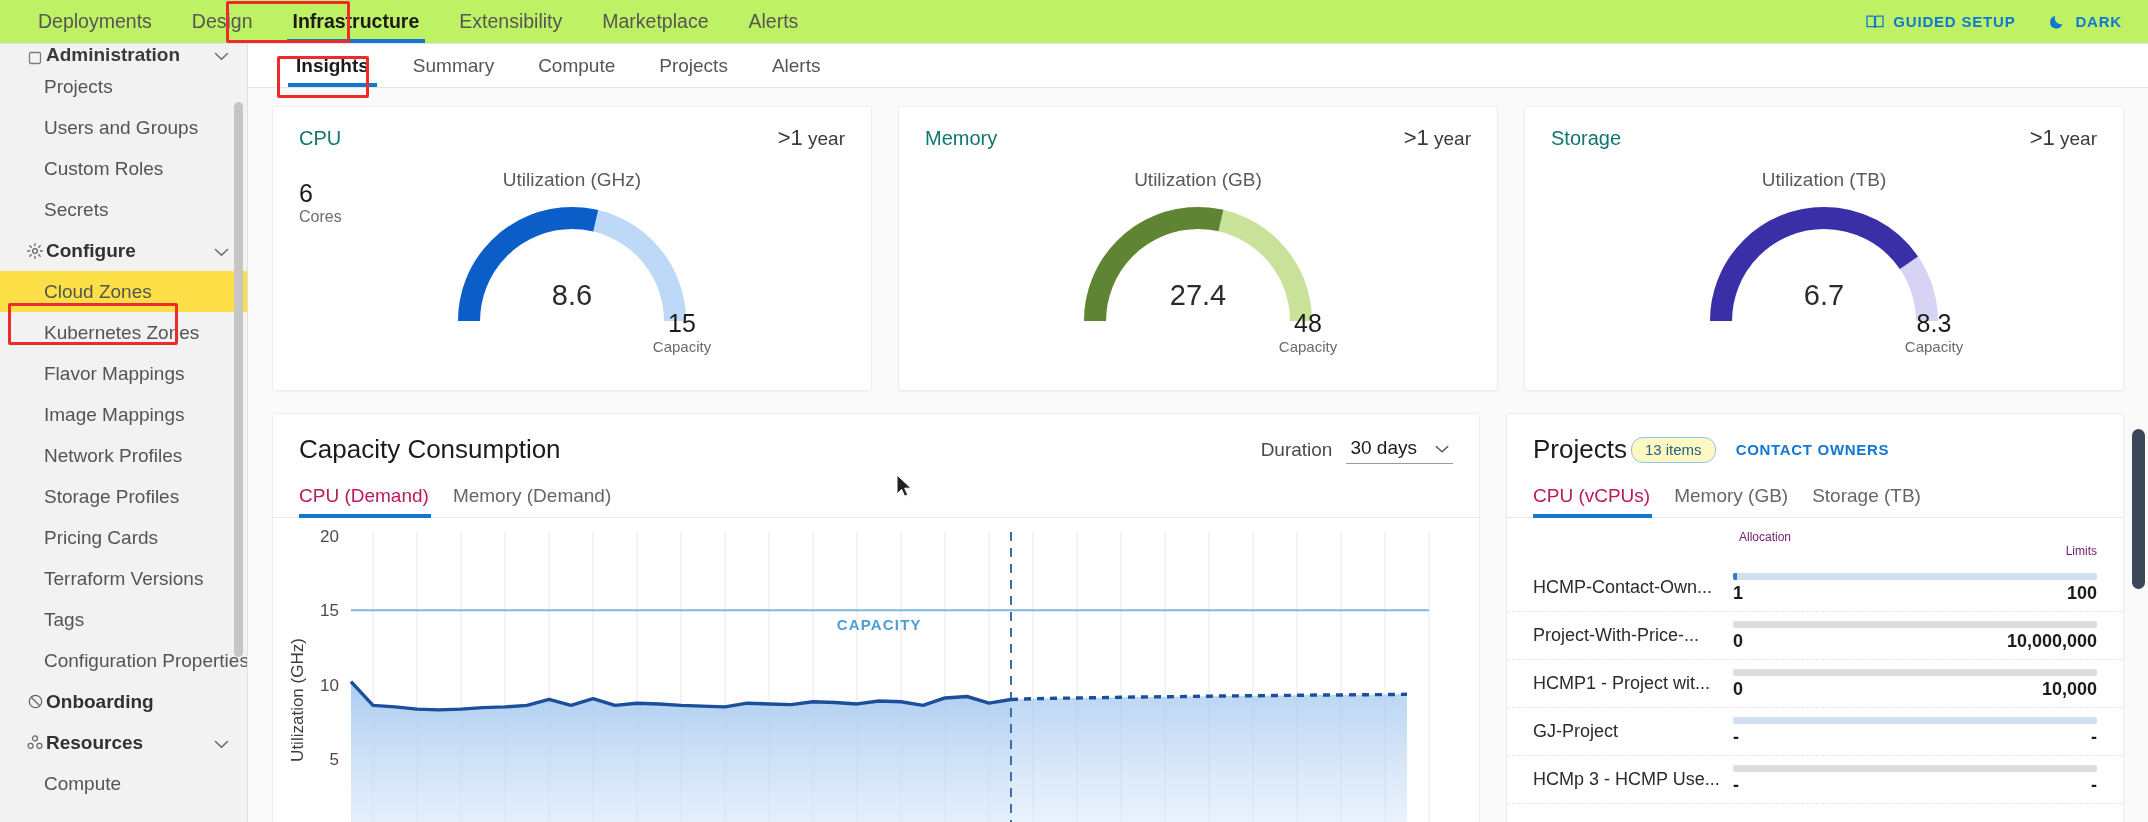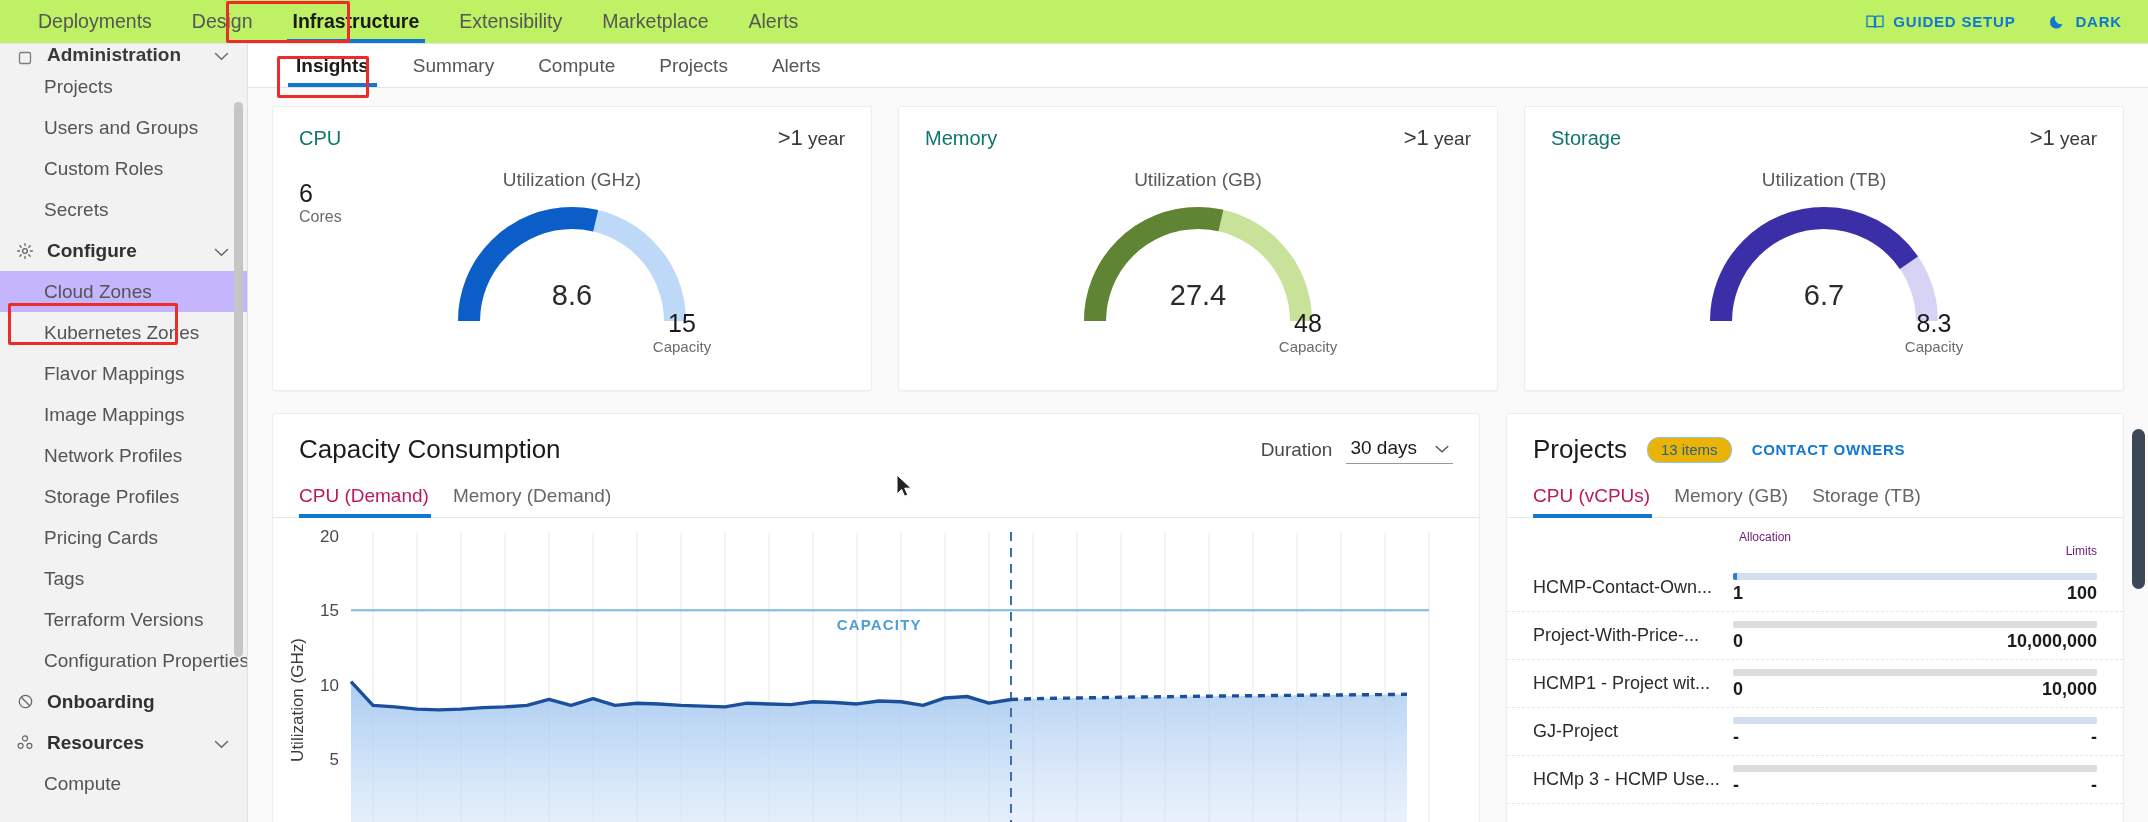--- a/index.html
+++ b/index.html
@@ -44,25 +44,25 @@
     width:248px; background:#f2f2f2; border-right:1px solid #e0e0e0;
     position:relative; flex:none; overflow:hidden;
   }
   .sidebar-scroll{ padding-top:0; }
   .side-item{
     height:41px; display:flex; align-items:center; padding-left:44px;
     font-size:19px; color:#545454; cursor:pointer; position:relative;
     white-space:nowrap;
   }
   .side-item.group{
-    font-weight:700; color:#313131; padding-left:14px; gap:11px;
+    font-weight:700; color:#313131; padding-left:24px; 
   }
   .side-item.group .gicon{ width:22px; display:flex; justify-content:center; color:#666; }
   .side-item.group .chev{ margin-left:auto; margin-right:18px; color:#666; }
-  .side-item.selected{ background:#c4b5fd; }
+  .side-item.selected{ background:#fde047; }
   .side-item.clipped{ height:22px; align-items:flex-end; overflow:hidden; opacity:.95; }
   .sidebar-thumb{
     position:absolute; right:4px; top:58px; width:9px; height:555px;
     background:#c6c6c6; border-radius:5px;
   }
 
   
   .main{ flex:1; background:#fff; position:relative; overflow:hidden; }
   .subtabs{
     height:44px; border-bottom:1px solid #e3e3e3; display:flex;
@@ -157,22 +157,22 @@
   .chart-area{ position:relative; height:330px; padding-left:6px; }
   .chart-svg{ display:block; }
   .axis-title{
     font-size:17px; fill:#3d3d3d;
   }
   .tick-lbl{ font-size:17px; fill:#4a4a4a; }
   .cap-lbl{ font-size:15px; fill:#4b9fd5; letter-spacing:1.2px; font-weight:600; }
 
   
   .badge{
-    margin-left:20px; border:1px solid #8fc3e8; border-radius:12px;
-    background:#eab308; color:#2b5f82; font-size:15px; padding:3px 13px 4px 13px;
+    margin-left:4px; border:1px solid #8fc3e8; border-radius:12px;
+    background:#fef9c3; color:#2b5f82; font-size:15px; padding:3px 13px 4px 13px;
     cursor:pointer; white-space:nowrap;
   }
   .contact-link{
     margin-left:20px; font-size:15px; letter-spacing:.7px; color:#1177d1;
     font-weight:700; cursor:pointer; white-space:nowrap;
   }
   .col-head{
     display:flex; padding:12px 26px 6px 26px; font-size:12px; color:#701a75;flex-direction:column;
   }
   .col-head .ch-alloc{ margin-left:206px; }
@@ -319,24 +319,24 @@
         <div class="side-item">
             <span>Network Profiles</span>
           </div>
         <div class="side-item">
             <span>Storage Profiles</span>
           </div>
         <div class="side-item">
             <span>Pricing Cards</span>
           </div>
         <div class="side-item">
+            <span>Terraform Versions</span>
+          </div>
+        <div class="side-item">
             <span>Tags</span>
-          </div>
-        <div class="side-item">
-            <span>Terraform Versions</span>
           </div>
         <div class="side-item">
             <span>Configuration Properties</span>
           </div>
 
         <div class="side-item group">
           <span class="gicon">
             <svg width="17" height="17" viewBox="0 0 17 17">
                 <circle cx="8.5" cy="8.5" r="6.2" fill="none" stroke="#666" stroke-width="1.3"></circle>
                 <path d="M4.2 4.2l8.6 8.6" stroke="#666" stroke-width="1.3"></path>

